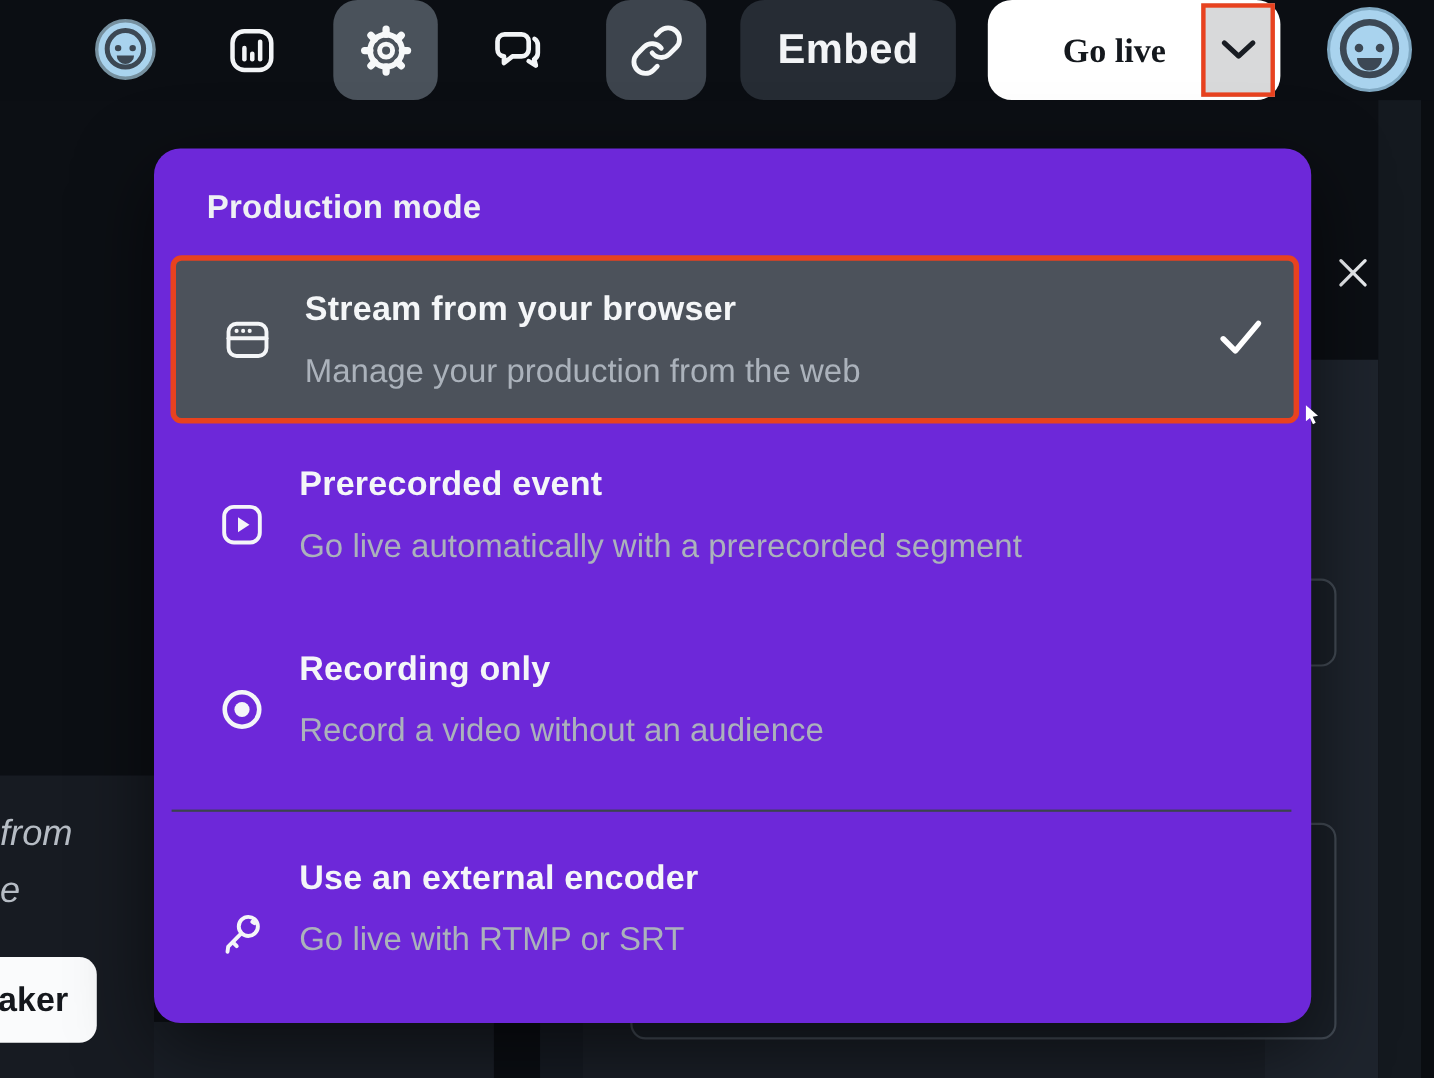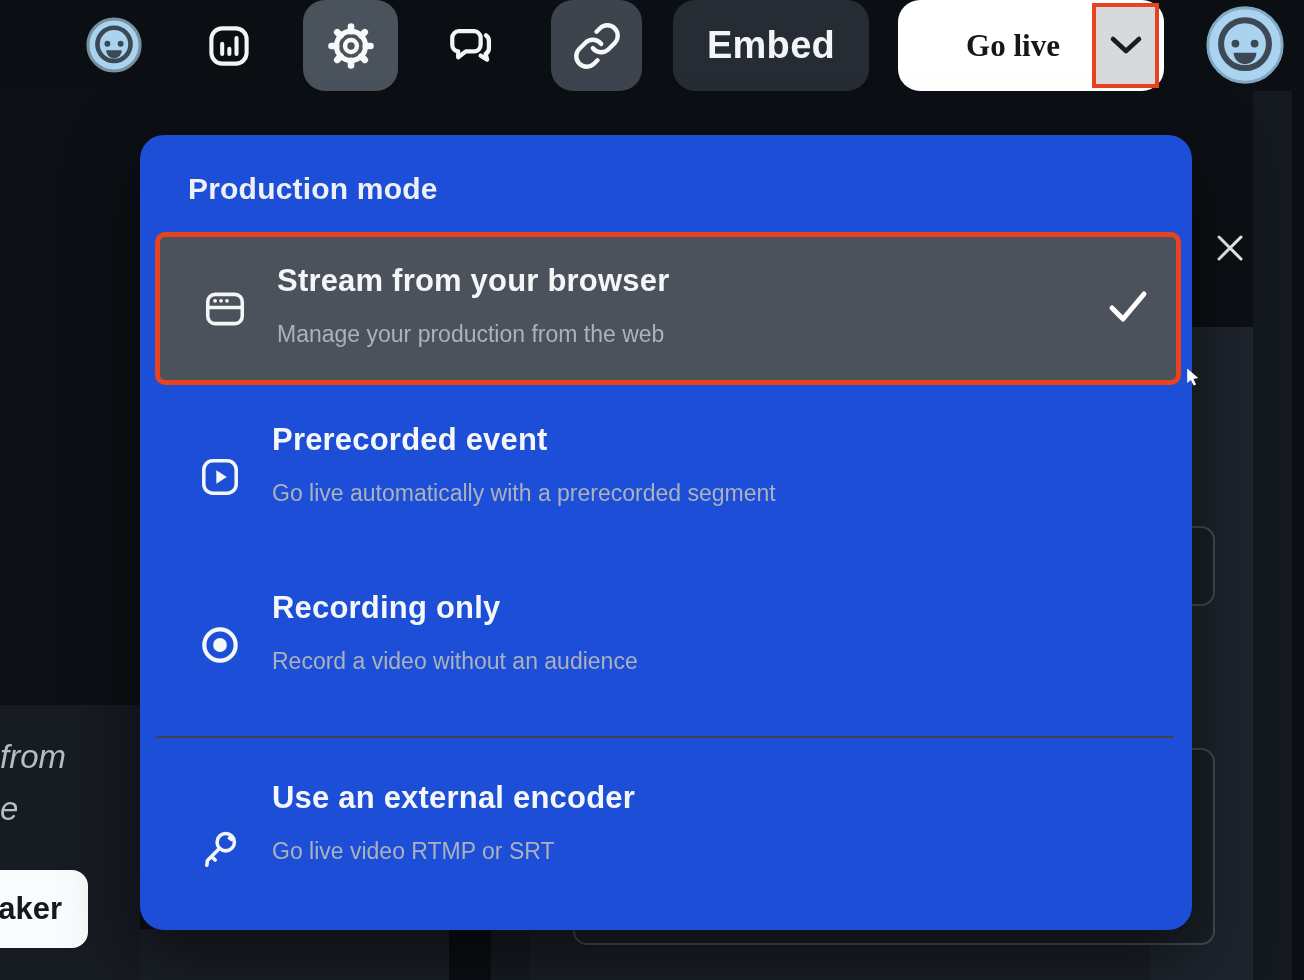--- a/index.html
+++ b/index.html
@@ -69,21 +69,21 @@
   }
 
   .close-btn { left:1212px; top:230px; width:36px; height:36px; z-index:2;
     display:flex; align-items:center; justify-content:center; cursor:pointer; }
 
   .cursor { left:1186px; top:368px; z-index:20; }
 
   
   .dropdown {
     left:140px; top:135px; width:1052px; height:795px;
-    background:#1d4ed8; border-radius:24px; z-index:10;
+    background:#6d28d9; border-radius:24px; z-index:10;
     box-shadow:0 24px 70px rgba(0,0,0,.55);
   }
   .dd-header {
     position:absolute; left:48px; top:37px;
     color:#eef1f4; font-weight:bold; font-size:30px; letter-spacing:.2px;
   }
   .dd-item-selected {
     position:absolute; left:15px; top:97px; width:1026px; height:153px;
     background:#4c525b; border:5px solid #e8421f; border-radius:10px; cursor:pointer;
   }
@@ -92,21 +92,21 @@
   .dd-item-3 { top:453px; }
   .dd-item-4 { top:643px; }
 
   .dd-icon { position:absolute; left:42px; width:46px; height:46px; display:flex; align-items:center; justify-content:center; }
   .sel-icon { top:49px; }
   .row-icon { top:34px; }
   .dd-title {
     position:absolute; left:117px; color:#f4f6f8; font-weight:bold; font-size:31px; letter-spacing:.2px; white-space:nowrap;
   }
   .dd-sub {
-    position:absolute; left:117px; color:#abb2bb; font-size:23px; white-space:nowrap;
+    position:absolute; left:117px; color:#abb2bb; font-size:30px; white-space:nowrap;
   }
   .sel-title { top:26px; } .sel-sub { top:84px; }
   .row-title { top:2px; }  .row-sub  { top:60px; }
 
   .dd-check { position:absolute; left:946px; top:51px; }
   .dd-divider { position:absolute; left:16px; top:601px; width:1018px; height:2px; background:#3b434d; }
 
   svg { display:block; }
 </style>
 </head>
@@ -279,21 +279,21 @@
   <div class="dd-item dd-item-4">
     <span class="dd-icon" style="top:48px;">
       <svg width="46" height="46" viewBox="0 0 44 44" fill="none" stroke="#f4f6f8" stroke-width="3.4" stroke-linecap="round" stroke-linejoin="round">
         <circle cx="27.5" cy="15.5" r="8.3"></circle>
         <path d="M31 11.5 l1.8 1.2"></path>
         <path d="M21.4 21.6 L10 33 l-0.6 4.6"></path>
         <path d="M14.6 29.8 l2.8 2.8"></path>
       </svg>
     </span>
     <span class="dd-title row-title">Use an external encoder</span>
-    <span class="dd-sub row-sub">Go live video RTMP or SRT</span>
+    <span class="dd-sub row-sub">Go live with RTMP or SRT</span>
   </div>
 </div>
 
 <div class="abs cursor">
   <svg width="15" height="19" viewBox="0 0 15 19">
     <path d="M1.2 0.5 L1.2 15 L4.9 12 L7.6 17.6 L10.1 16.4 L7.4 10.9 L12.2 10 Z" fill="#ffffff"></path>
   </svg>
 </div>
 
 </body></html>

